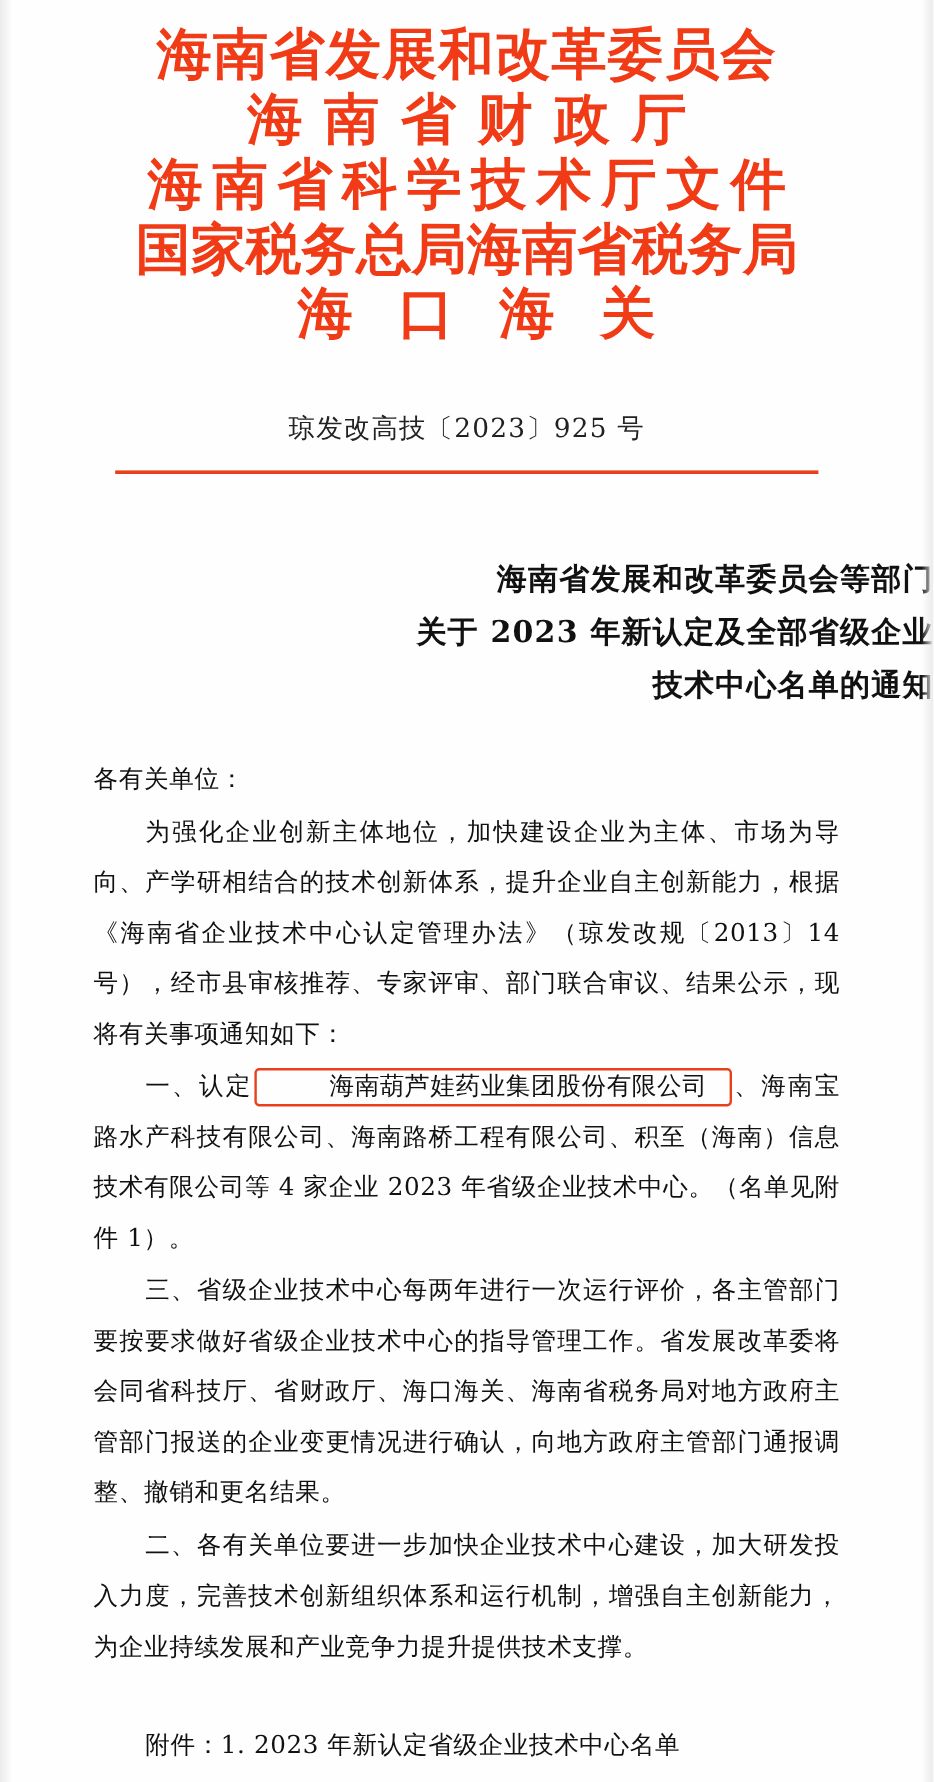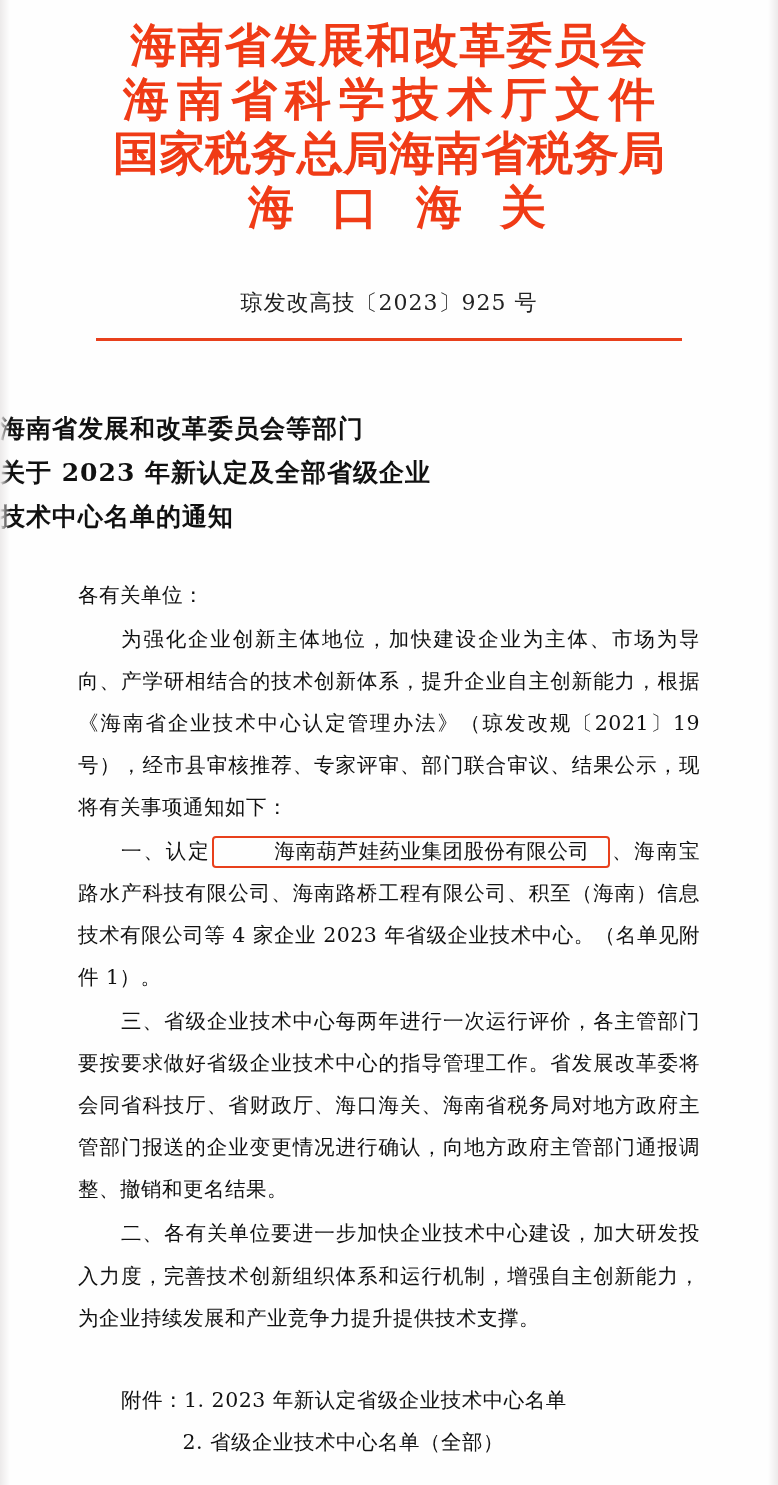--- a/index.html
+++ b/index.html
@@ -45,27 +45,28 @@
     font-family: "DejaVu Serif", "Liberation Serif", serif;
   }
   .red-rule {
     height: 3px;
     background: #e8401c;
     margin: 20px 96px 0 96px;
   }
 
   
   .title {
-    text-align: left;
+    text-align: right;
     margin-top: 66px;
     color: #111;
     font-weight: bold;
     font-size: 25px;
     line-height: 1.75;
     letter-spacing: 1px;
+    margin-left: 16px;
   }
 
   
   .body {
     margin: 36px 78px 0 78px;
     color: #111;
     font-size: 20.5px;
     line-height: 2.05;
     text-align: justify;
     letter-spacing: 0.5px;
@@ -103,37 +104,38 @@
 </style>
 </head>
 <body>
 
 <div class="page">
   <div class="edge-left"></div>
   <div class="edge-right"></div>
 
   <div class="masthead">
     <div class="masthead-line ml1">海南省发展和改革委员会</div>
+    <div class="masthead-line ml2">海南省财政厅</div>
     <div class="masthead-line ml3">海南省科学技术厅文件</div>
     <div class="masthead-line ml4">国家税务总局海南省税务局</div>
     <div class="masthead-line ml5">海口海关</div>
   </div>
 
   <div class="docnum">琼发改高技〔2023〕925 号</div>
   <div class="red-rule"></div>
 
   <div class="title">
     <div>海南省发展和改革委员会等部门</div>
     <div>关于 2023 年新认定及全部省级企业</div>
     <div>技术中心名单的通知</div>
   </div>
 
   <div class="body">
     <p class="p p-flush">各有关单位：</p>
-    <p class="p p-indent">为强化企业创新主体地位，加快建设企业为主体、市场为导向、产学研相结合的技术创新体系，提升企业自主创新能力，根据《海南省企业技术中心认定管理办法》（琼发改规〔2021〕19 号），经市县审核推荐、专家评审、部门联合审议、结果公示，现将有关事项通知如下：</p>
+    <p class="p p-indent">为强化企业创新主体地位，加快建设企业为主体、市场为导向、产学研相结合的技术创新体系，提升企业自主创新能力，根据《海南省企业技术中心认定管理办法》（琼发改规〔2013〕14 号），经市县审核推荐、专家评审、部门联合审议、结果公示，现将有关事项通知如下：</p>
     <p class="p p-indent">
       <span>一、认定</span><span class="highlight">海南葫芦娃药业集团股份有限公司</span><span>、海南宝路水产科技有限公司、海南路桥工程有限公司、积至（海南）信息技术有限公司等 4 家企业 2023 年省级企业技术中心。（名单见附件 1）。</span>
     </p>
     <p class="p p-indent">三、省级企业技术中心每两年进行一次运行评价，各主管部门要按要求做好省级企业技术中心的指导管理工作。省发展改革委将会同省科技厅、省财政厅、海口海关、海南省税务局对地方政府主管部门报送的企业变更情况进行确认，向地方政府主管部门通报调整、撤销和更名结果。</p>
     <p class="p p-indent">二、各有关单位要进一步加快企业技术中心建设，加大研发投入力度，完善技术创新组织体系和运行机制，增强自主创新能力，为企业持续发展和产业竞争力提升提供技术支撑。</p>
   </div>
 
   <div class="attach">
     <div class="attach-row-1">附件：1. 2023 年新认定省级企业技术中心名单</div>
     <div class="attach-row-2">2. 省级企业技术中心名单（全部）</div>

